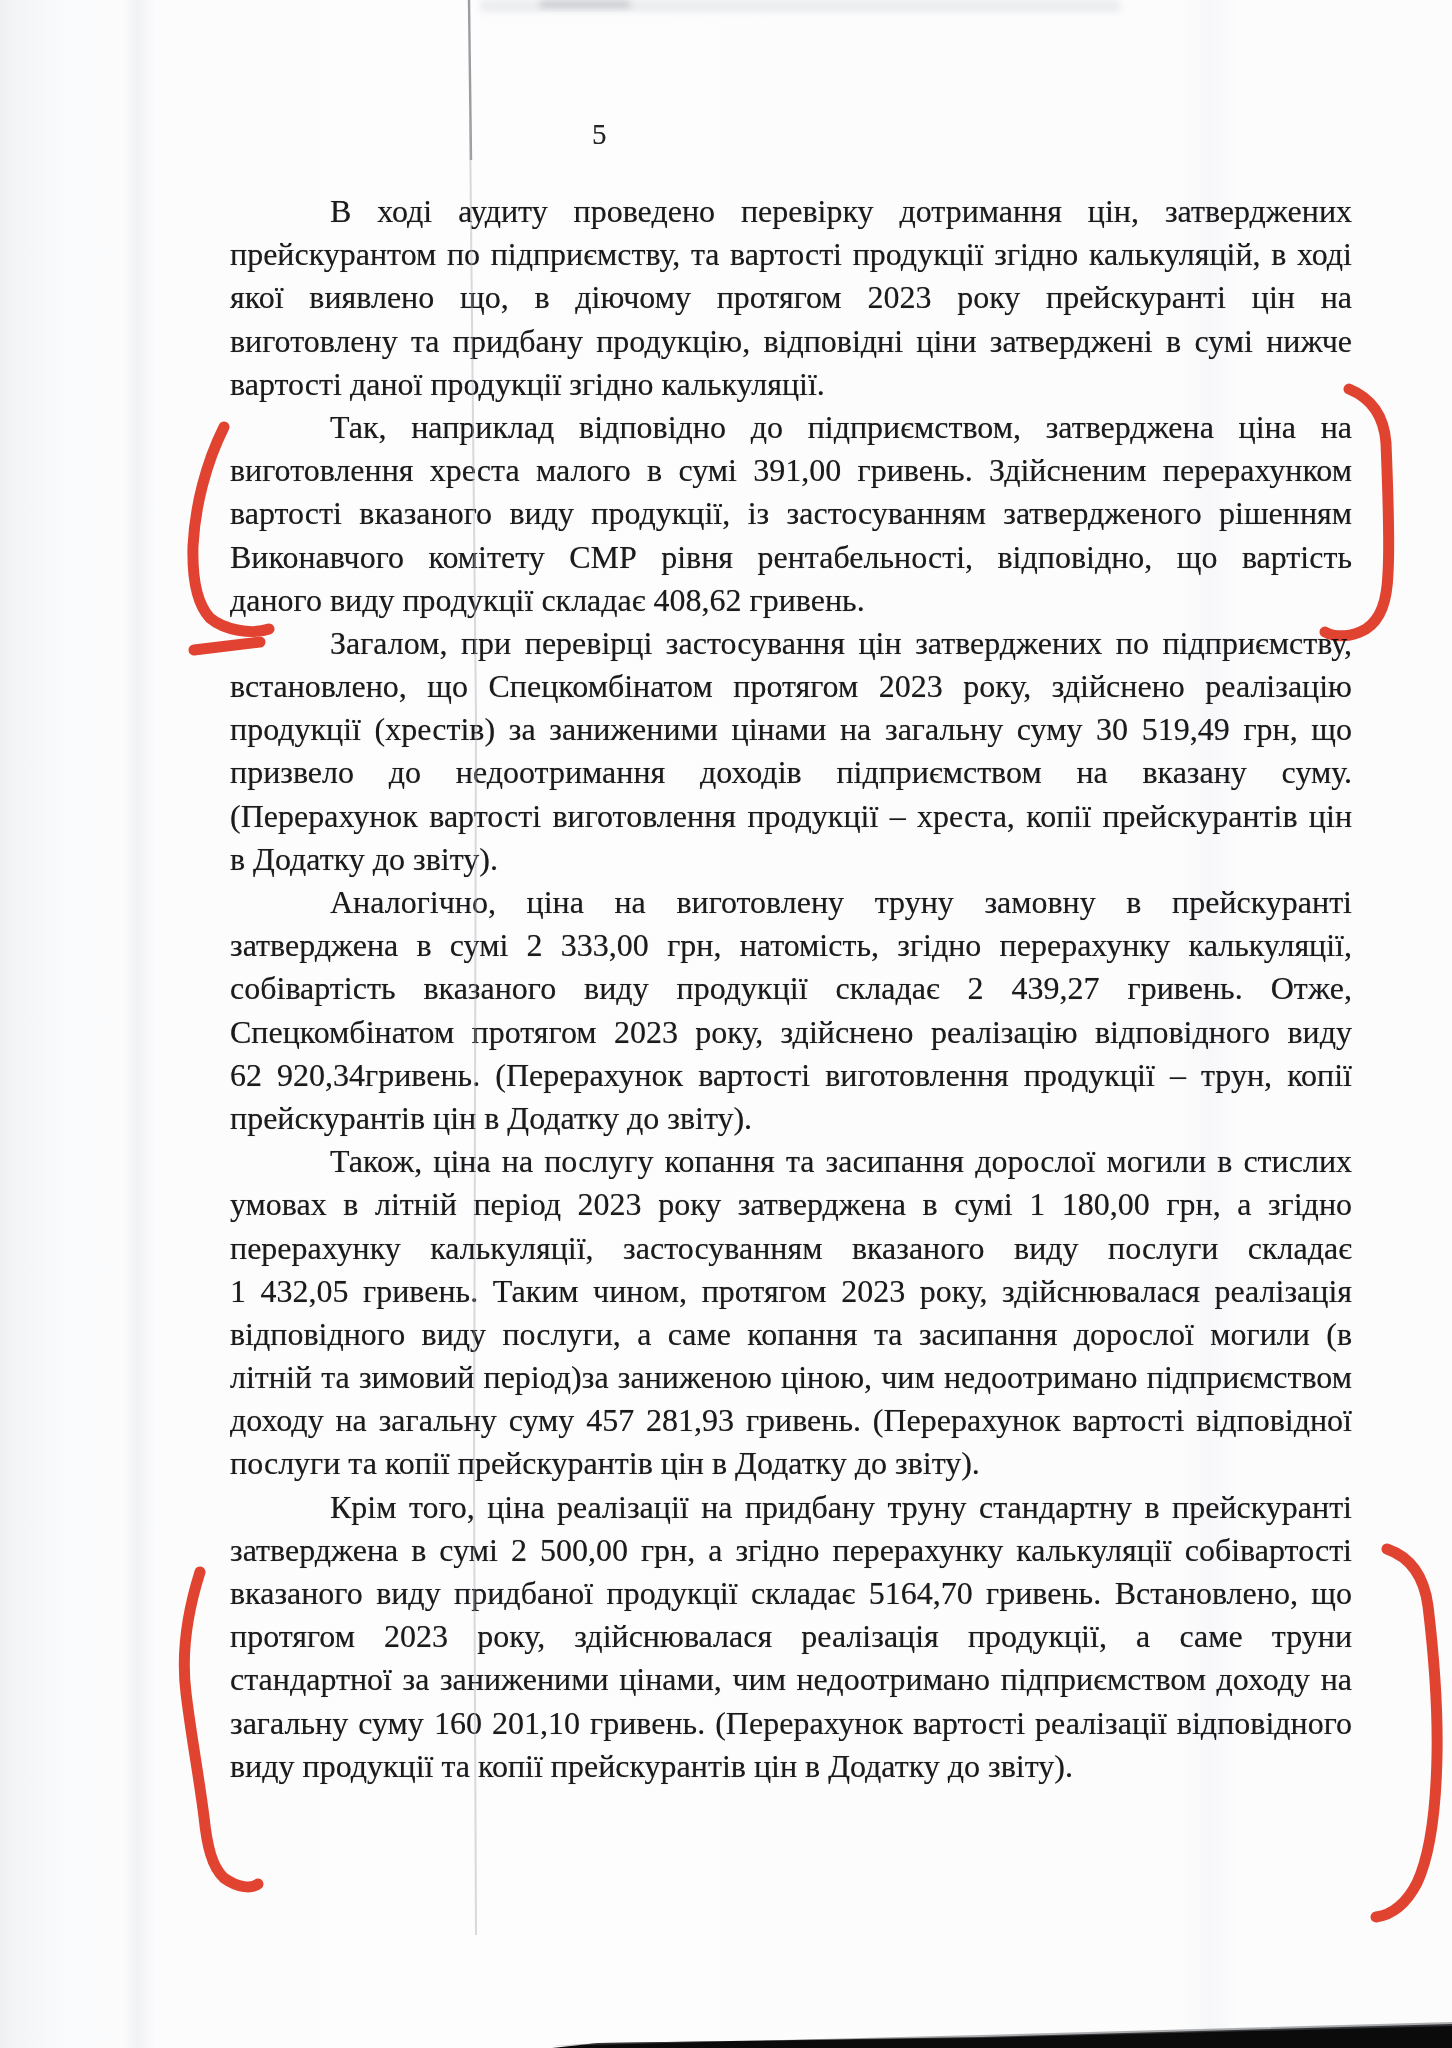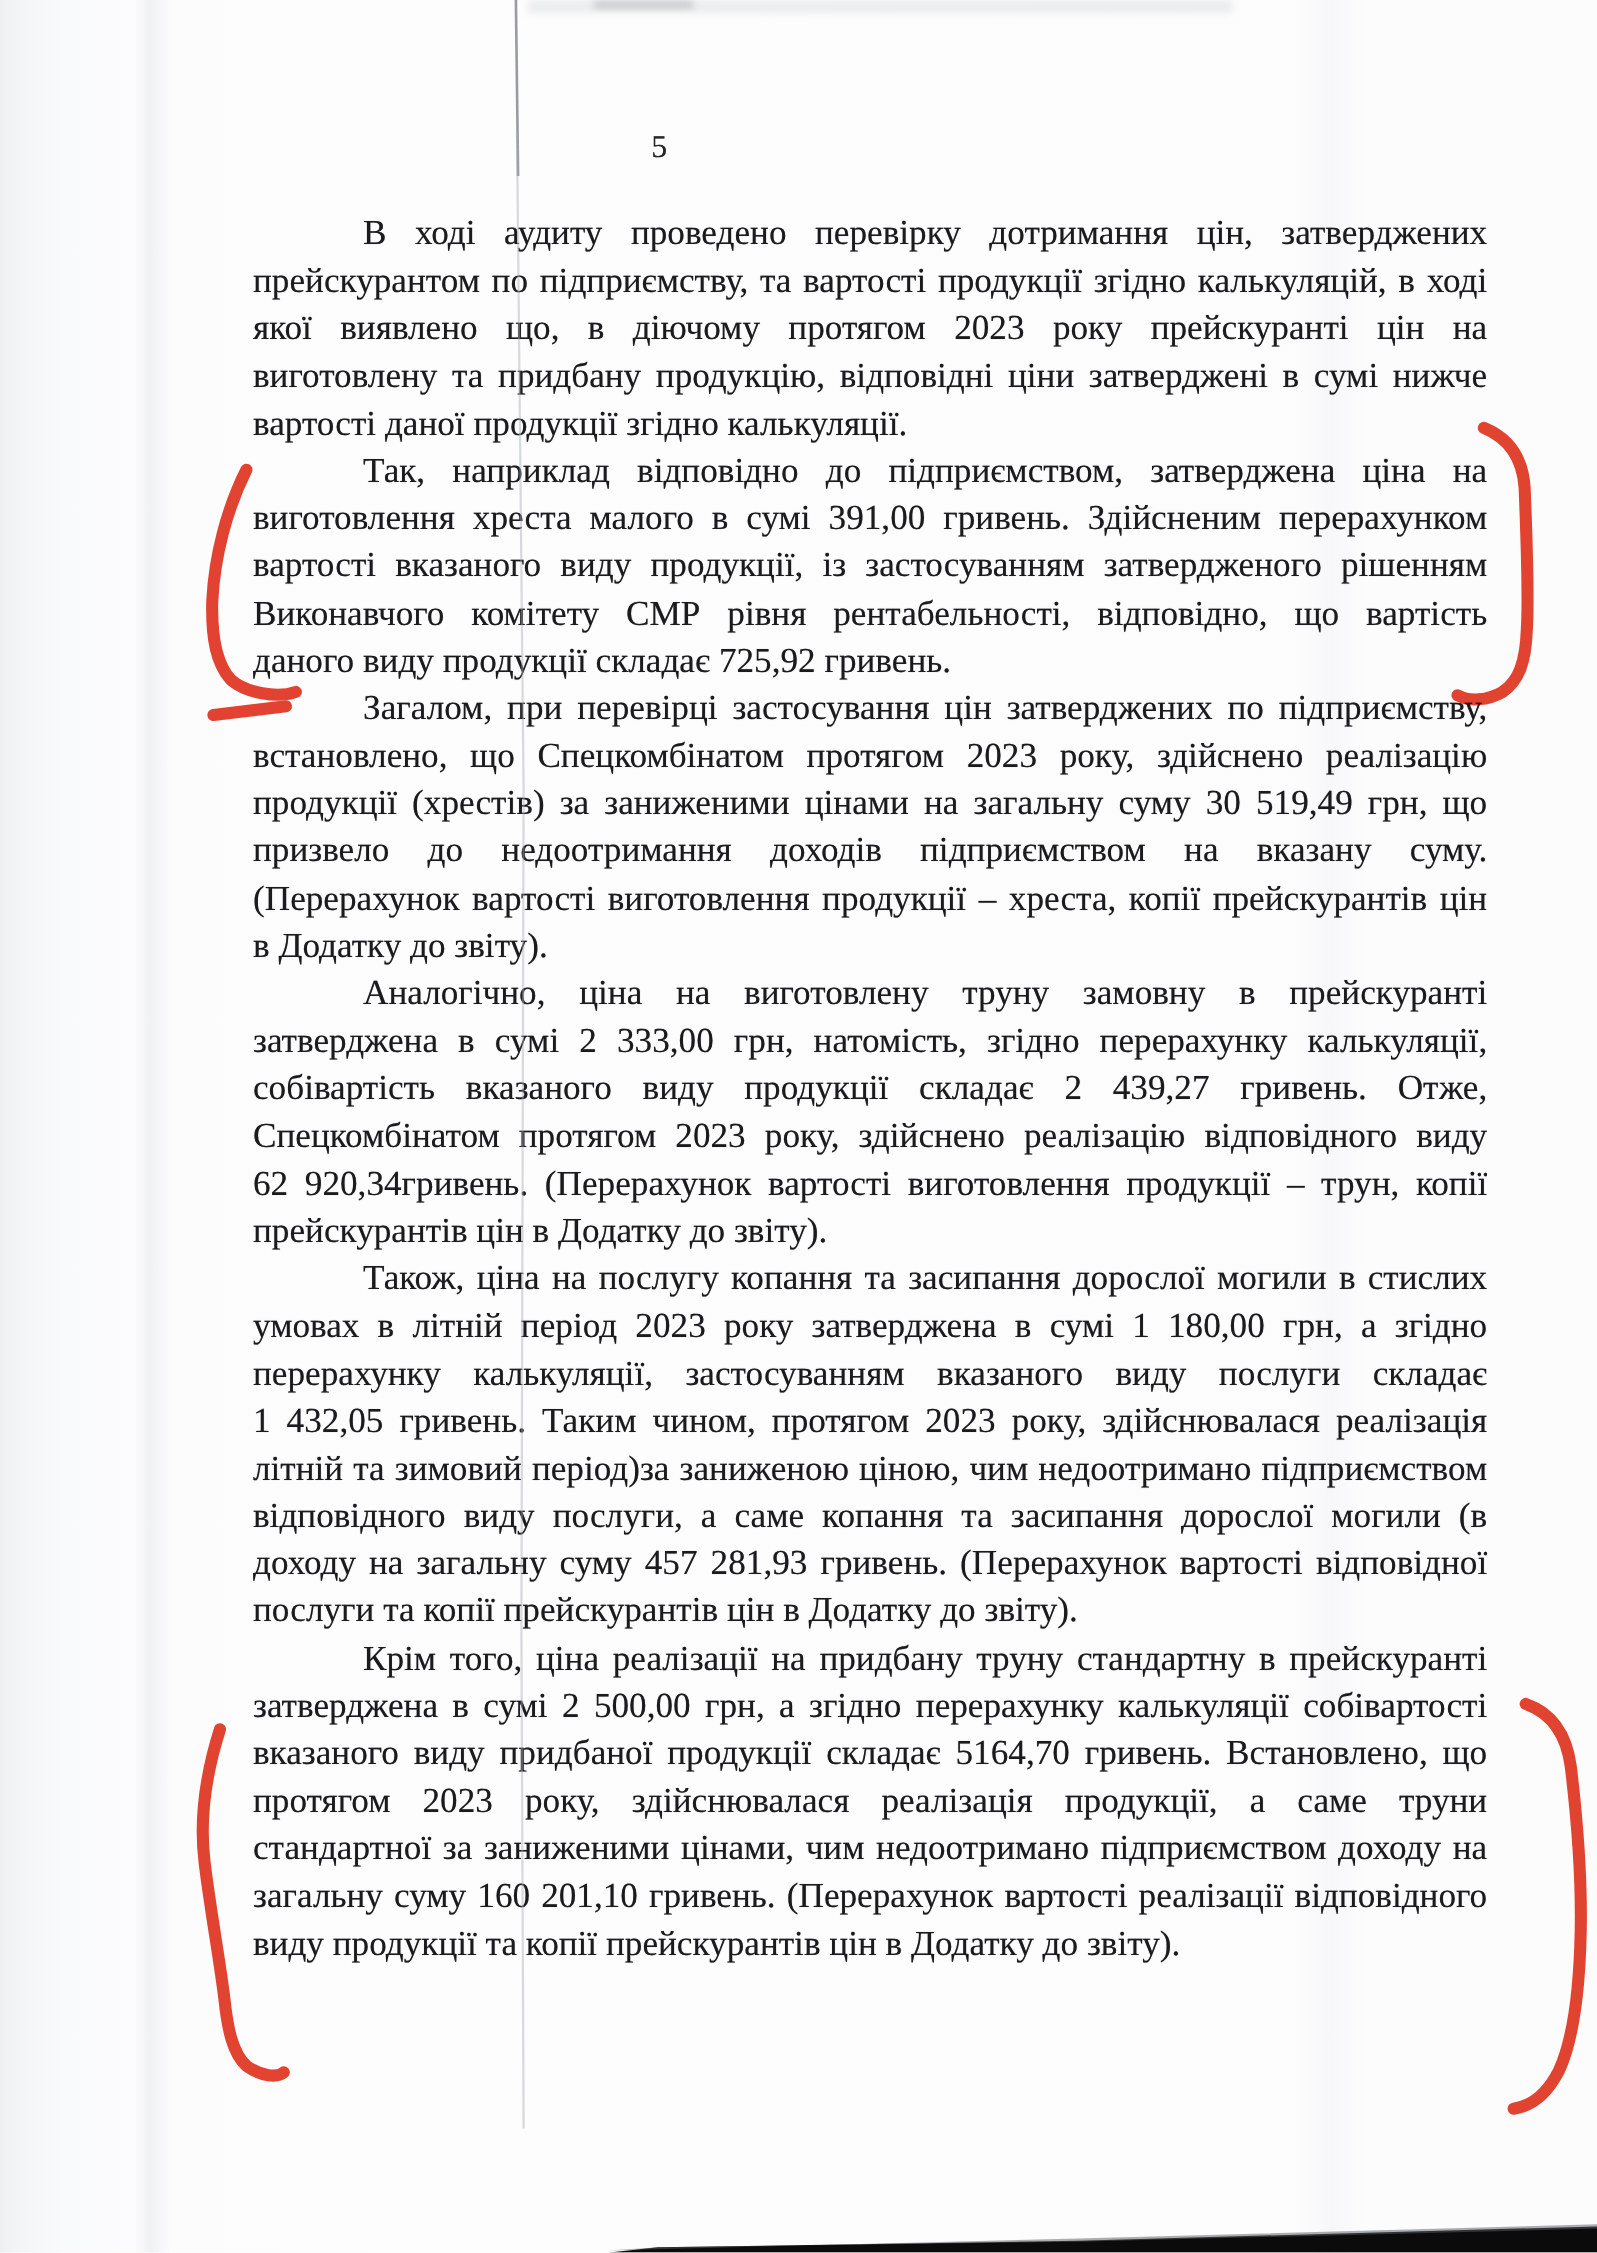--- a/index.html
+++ b/index.html
@@ -49,21 +49,21 @@
         <div class="line">прейскурантом по підприємству, та вартості продукції згідно калькуляцій, в ході</div>
         <div class="line">якої виявлено що, в діючому протягом 2023 року прейскуранті цін на</div>
         <div class="line">виготовлену та придбану продукцію, відповідні ціни затверджені в сумі нижче</div>
         <div class="line last">вартості даної продукції згідно калькуляції.</div>
       </div>
       <div class="para">
         <div class="line first">Так, наприклад відповідно до підприємством, затверджена ціна на</div>
         <div class="line">виготовлення хреста малого в сумі 391,00 гривень. Здійсненим перерахунком</div>
         <div class="line">вартості вказаного виду продукції, із застосуванням затвердженого рішенням</div>
         <div class="line">Виконавчого комітету СМР рівня рентабельності, відповідно, що вартість</div>
-        <div class="line last">даного виду продукції складає 725,92 гривень.</div>
+        <div class="line last">даного виду продукції складає 408,62 гривень.</div>
       </div>
       <div class="para">
         <div class="line first">Загалом, при перевірці застосування цін затверджених по підприємству,</div>
         <div class="line">встановлено, що Спецкомбінатом протягом 2023 року, здійснено реалізацію</div>
         <div class="line">продукції (хрестів) за заниженими цінами на загальну суму 30&nbsp;519,49 грн, що</div>
         <div class="line">призвело до недоотримання доходів підприємством на вказану суму.</div>
         <div class="line">(Перерахунок вартості виготовлення продукції – хреста, копії прейскурантів цін</div>
         <div class="line last">в Додатку до звіту).</div>
       </div>
       <div class="para">
@@ -72,22 +72,22 @@
         <div class="line">собівартість вказаного виду продукції складає 2&nbsp;439,27 гривень. Отже,</div>
         <div class="line">Спецкомбінатом протягом 2023 року, здійснено реалізацію відповідного виду</div>
         <div class="line">62&nbsp;920,34гривень. (Перерахунок вартості виготовлення продукції – трун, копії</div>
         <div class="line last">прейскурантів цін в Додатку до звіту).</div>
       </div>
       <div class="para">
         <div class="line first">Також, ціна на послугу копання та засипання дорослої могили в стислих</div>
         <div class="line">умовах в літній період 2023 року затверджена в сумі 1&nbsp;180,00 грн, а згідно</div>
         <div class="line">перерахунку калькуляції, застосуванням вказаного виду послуги складає</div>
         <div class="line">1&nbsp;432,05 гривень. Таким чином, протягом 2023 року, здійснювалася реалізація</div>
+        <div class="line">відповідного виду послуги, а саме копання та засипання дорослої могили (в</div>
         <div class="line">літній та зимовий період)за заниженою ціною, чим недоотримано підприємством</div>
-        <div class="line">відповідного виду послуги, а саме копання та засипання дорослої могили (в</div>
         <div class="line">доходу на загальну суму 457&nbsp;281,93 гривень. (Перерахунок вартості відповідної</div>
         <div class="line last">послуги та копії прейскурантів цін в Додатку до звіту).</div>
       </div>
       <div class="para">
         <div class="line first">Крім того, ціна реалізації на придбану труну стандартну в прейскуранті</div>
         <div class="line">затверджена в сумі 2&nbsp;500,00 грн, а згідно перерахунку калькуляції собівартості</div>
         <div class="line">вказаного виду придбаної продукції складає 5164,70 гривень. Встановлено, що</div>
         <div class="line">протягом 2023 року, здійснювалася реалізація продукції, а саме труни</div>
         <div class="line">стандартної за заниженими цінами, чим недоотримано підприємством доходу на</div>
         <div class="line">загальну суму 160&nbsp;201,10 гривень. (Перерахунок вартості реалізації відповідного</div>

